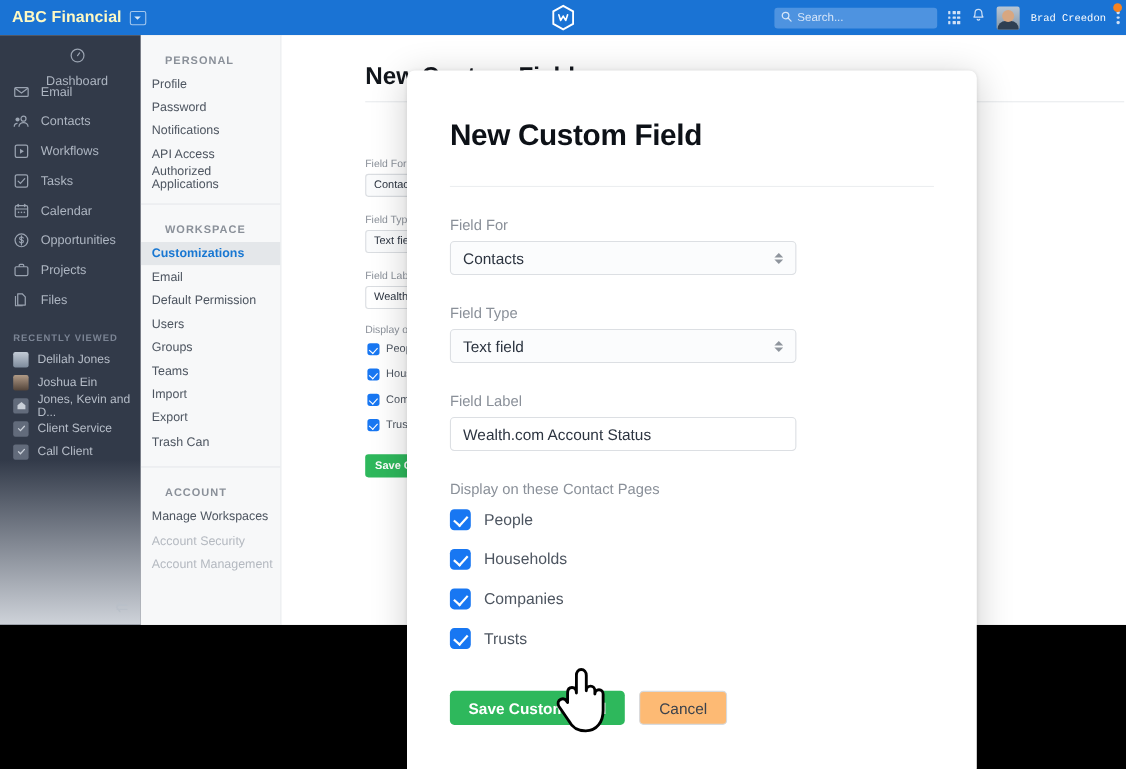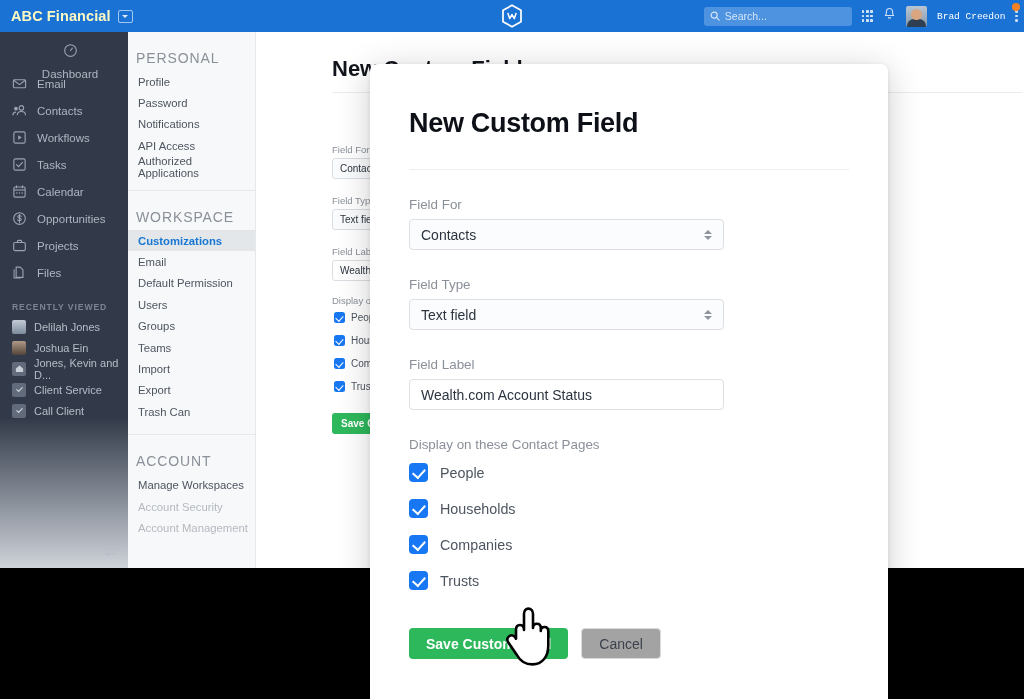--- a/index.html
+++ b/index.html
@@ -93,22 +93,22 @@
   .rv-thumb.ph2 { background: linear-gradient(#b09a86,#53443a); }
   .rv-thumb.icoh, .rv-thumb.icoc { background: #626b7b; display: flex; align-items: center; justify-content: center; color: #c9cfd8; }
   .collapse-btn { position: absolute; right: 10px; bottom: 8px; color: #b9bfc8; font-size: 12px; z-index: 3; }
 
   
   .settingsnav {
     position: absolute; left: 128px; top: 0; width: 128px; height: 536px;
     background: #f7f8f9; border-right: 1px solid #e6e8eb; overflow: hidden;
   }
   .sn-title {
-    color: #8a9099; font-size: 14px; font-weight: 400; letter-spacing: .9px;
-    padding-left: 8px; margin-top: 18px; margin-bottom: 5px;
+    color: #8a9099; font-size: 10px; font-weight: 700; letter-spacing: .9px;
+    padding-left: 22px; margin-top: 18px; margin-bottom: 5px;
   }
   .sn-item { height: 21.4px; display: flex; align-items: center; padding-left: 10px; color: #4d5560; font-size: 11.3px; }
   .sn-item.active { background: #e4e7ea; color: #1877d2; font-weight: 700; padding-left: 10px; }
   .sn-item.dim { color: #b4b9c0; }
   .sn-divider { height: 1px; background: #e6e8eb; margin: 12px 0 0 0; }
 
   
   .page { position: absolute; left: 256px; top: 0; right: 0; height: 536px; background: #fff; }
   .page-title { position: absolute; left: 76px; top: 24px; font-size: 22px; font-weight: 700; color: #12161c; }
   .page-rule { position: absolute; left: 76px; top: 60px; width: 690px; height: 1px; background: #e9ebee; }
@@ -162,21 +162,21 @@
   }
   .cb-text { font-size: 14.3px; color: #4d5560; }
   .modal-footer { position: absolute; left: 0; bottom: 0; width: 518px; padding: 0 39px 0 39px; }
   .btn-row { display: flex; align-items: center; gap: 13px; padding-bottom: 46px; padding-top: 22px; }
   .btn-save {
     background: #2eb85c; border: none; border-radius: 4px; color: #fff;
     font-size: 14px; font-weight: 700; height: 31px; padding: 0 17px;
     font-family: "Liberation Sans", sans-serif;
   }
   .btn-cancel {
-    background: #a3a3a3; border: 1px solid #d7dade; border-radius: 4px; color: #3b424c;
+    background: #fdba74; border: 1px solid #d7dade; border-radius: 4px; color: #3b424c;
     font-size: 14px; height: 31px; padding: 0 17px;
     font-family: "Liberation Sans", sans-serif;
     text-align: center;
   }
   .cursor { position: absolute; left: 496px; top: 600px; width: 64px; height: 72px; pointer-events: none; }
 </style>
 </head>
 <body>
 
 <div class="screen">

